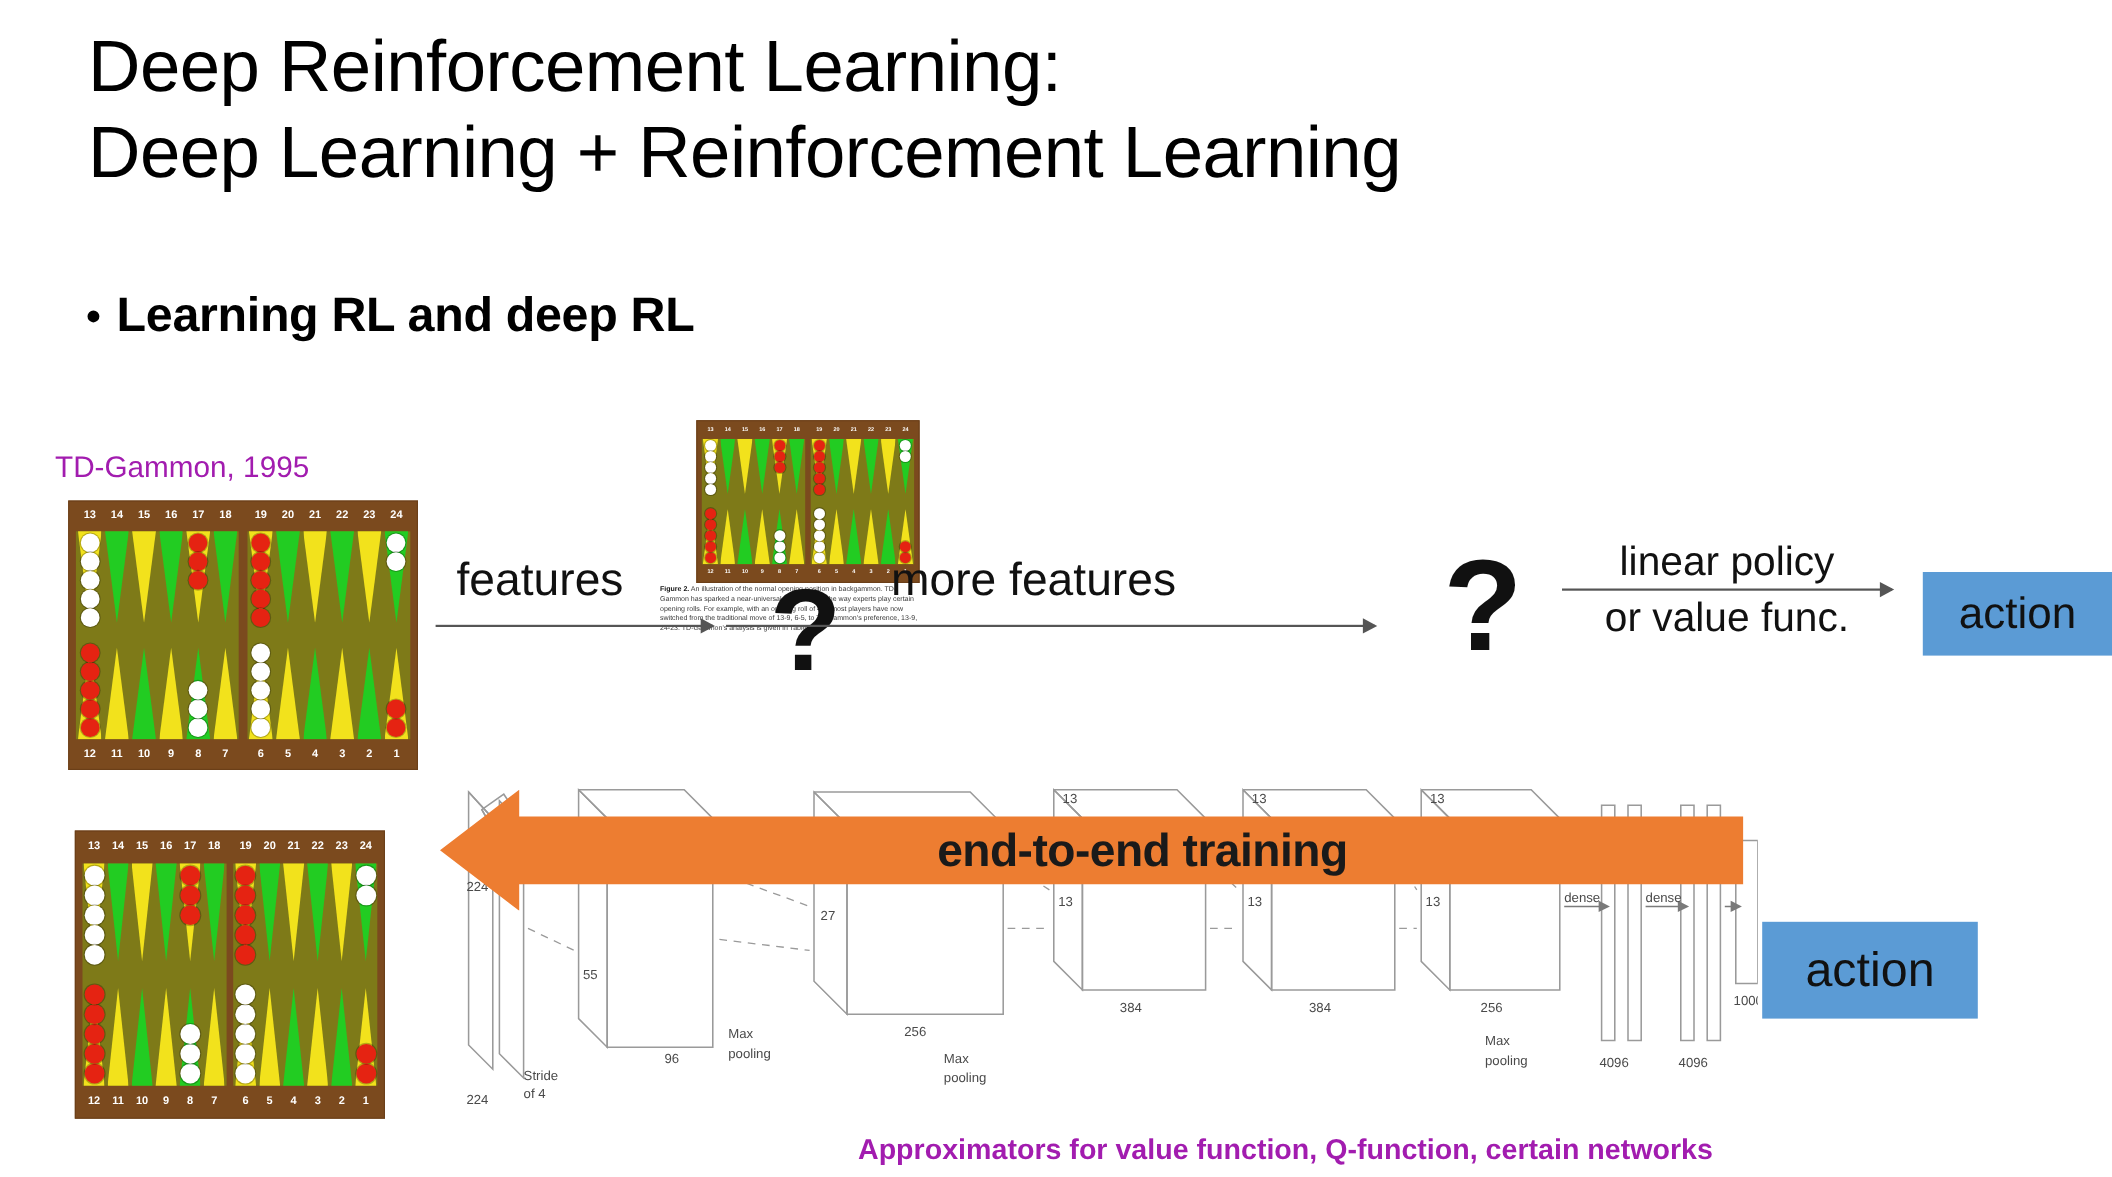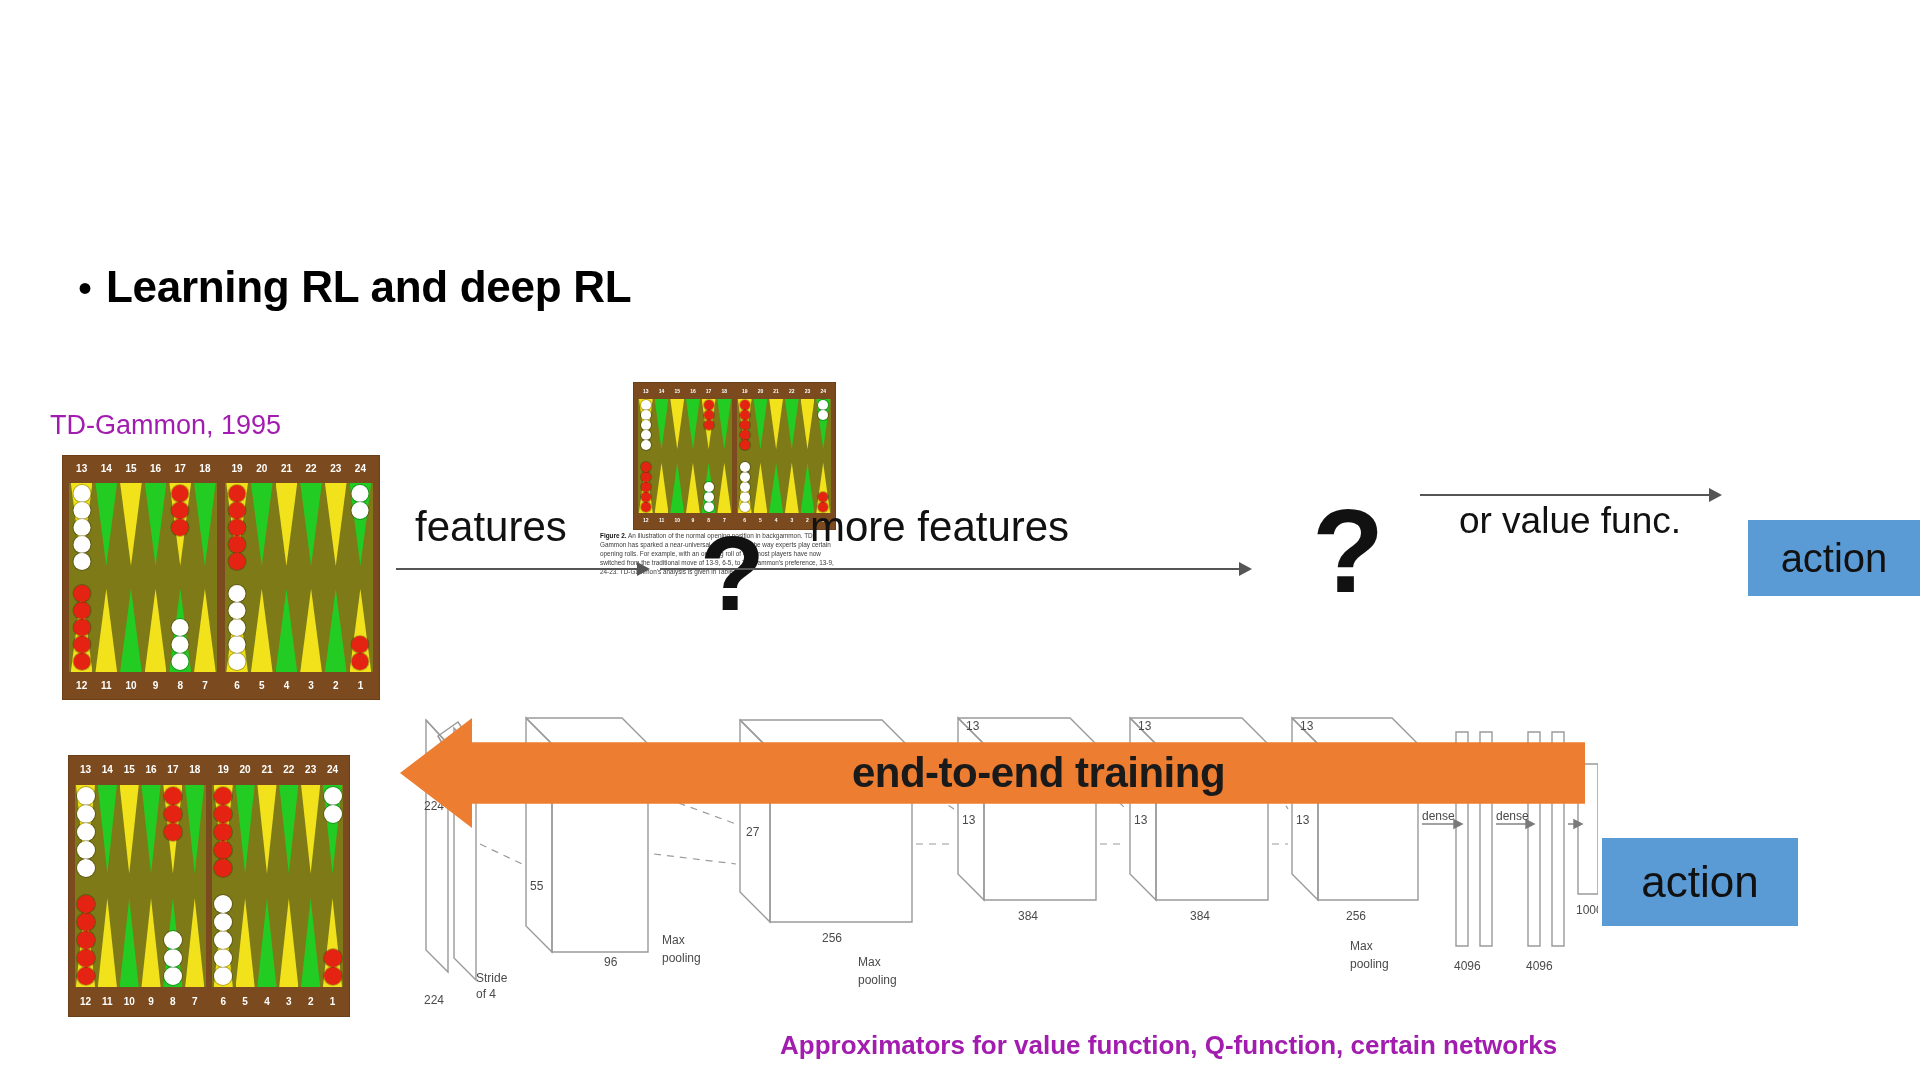--- a/index.html
+++ b/index.html
@@ -244,20 +244,22 @@
     text-align: left;
     font-family: "Liberation Sans", sans-serif;
   }
   #snippet-caption b { color: #111; }
 </style>
 </head>
 <body>
 
 <div id="slide">
 
+  <div id="title">Deep Reinforcement Learning:
+Deep Learning + Reinforcement Learning</div>
 
   <div id="bullet-row">
     <span id="bullet-dot">•</span>
     <span id="bullet-text">Learning RL and deep RL</span>
   </div>
 
   <div class="plain-label" id="td-gammon-label">TD-Gammon, 1995</div>
 
   <div class="bg-board" id="board-top" style="left:62px; top:455px; width:318px; height:245px;">
     <div class="bg-numrow" style="font-size:10px; padding:0 2%; gap:2.5%;">
@@ -512,20 +514,21 @@
   <div class="arrow-label" id="features-label">features</div>
   <div class="h-arrow" id="arrow1"></div>
   <div class="qmark" id="qmark-1">?</div>
 
   <div class="arrow-label" id="more-features-label">more features</div>
   <div class="h-arrow" id="arrow2"></div>
 
   <div class="qmark" id="qmark-2">?</div>
 
   <div id="policy-frac">
+    <div>linear policy</div>
     <div class="bar"></div>
     <div>or value func.</div>
   </div>
 
   <div class="action-box" id="action-top">action</div>
   <div class="action-box" id="action-bottom">action</div>
 
   <div class="bg-board" id="board-bottom" style="left:68px; top:755px; width:282px; height:262px;">
     <div class="bg-numrow" style="font-size:10px; padding:0 2%; gap:2.5%;">
       <div style="flex:1; display:flex;">

